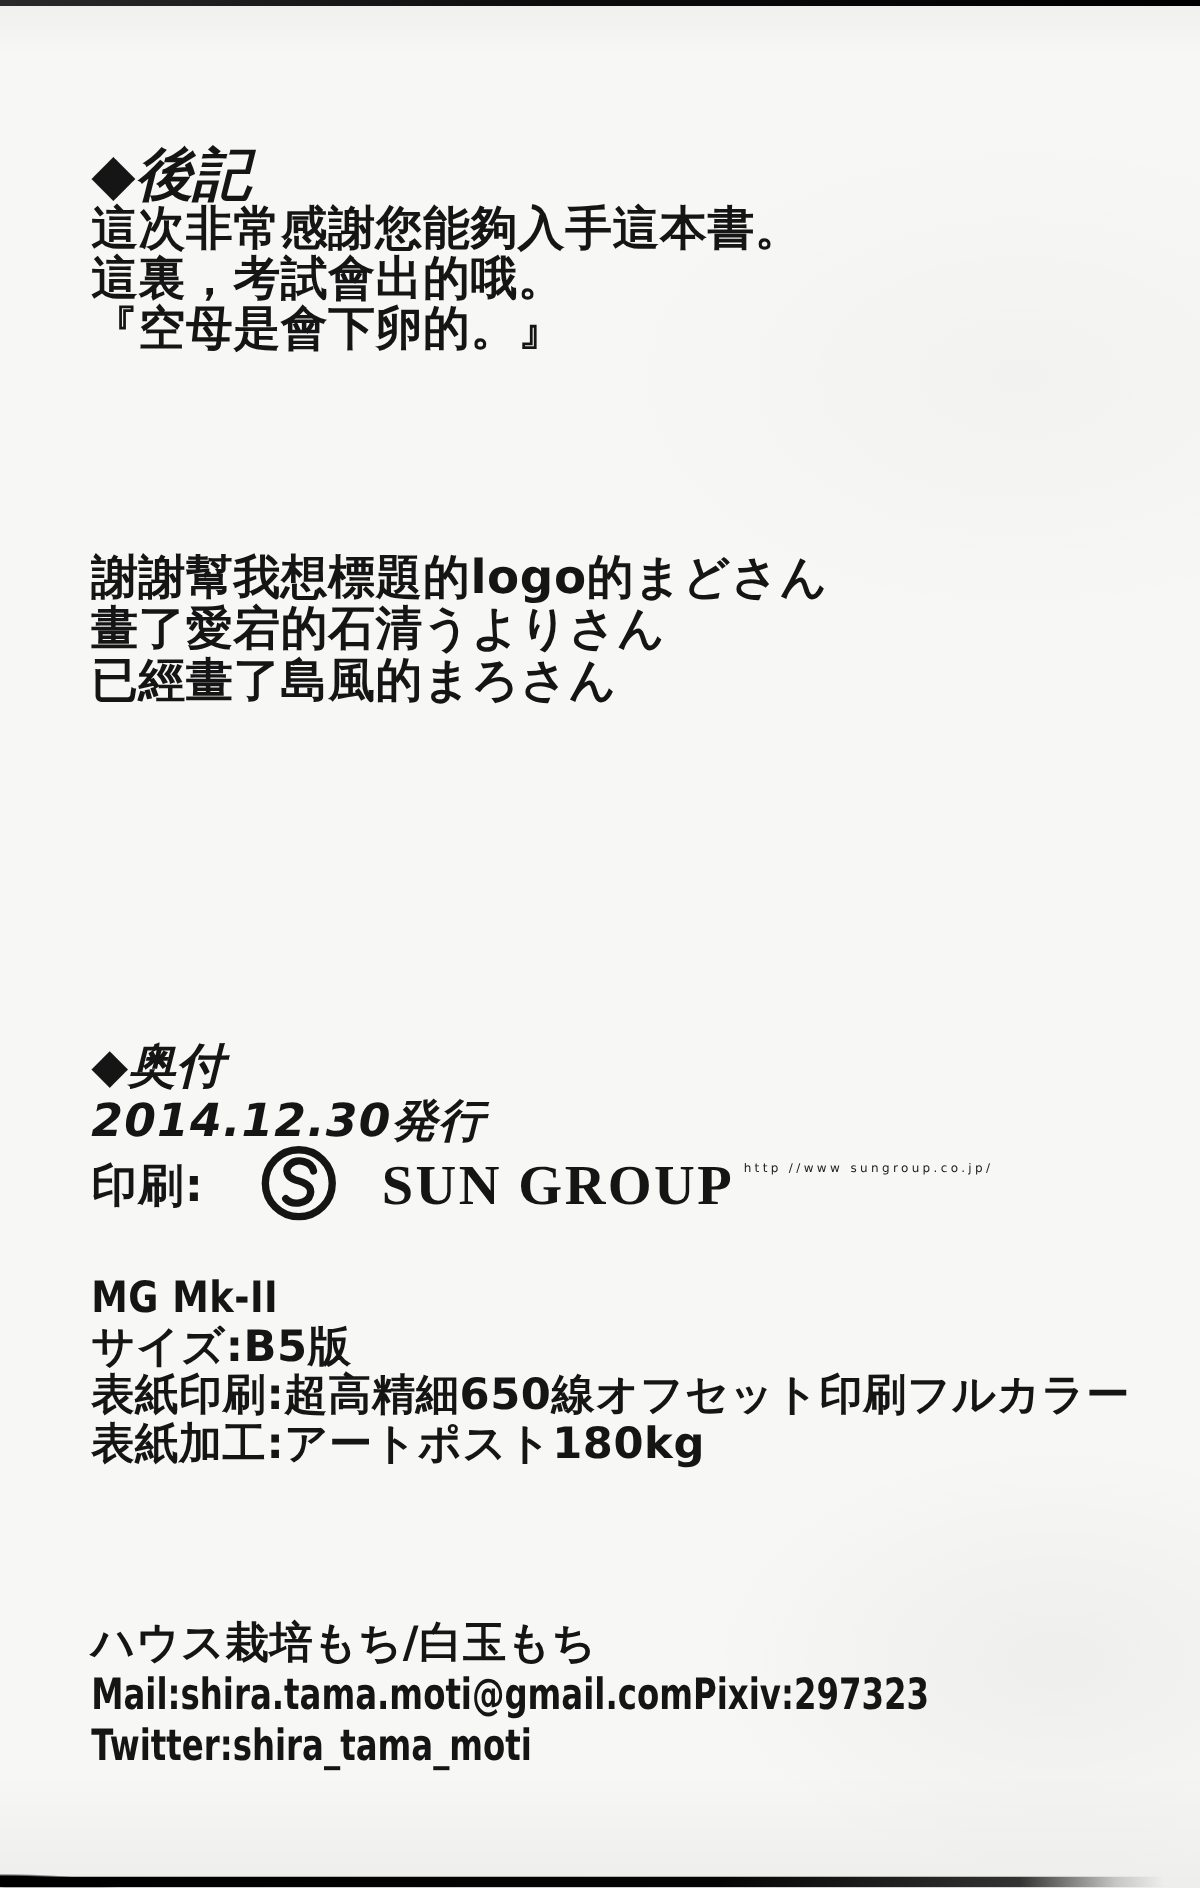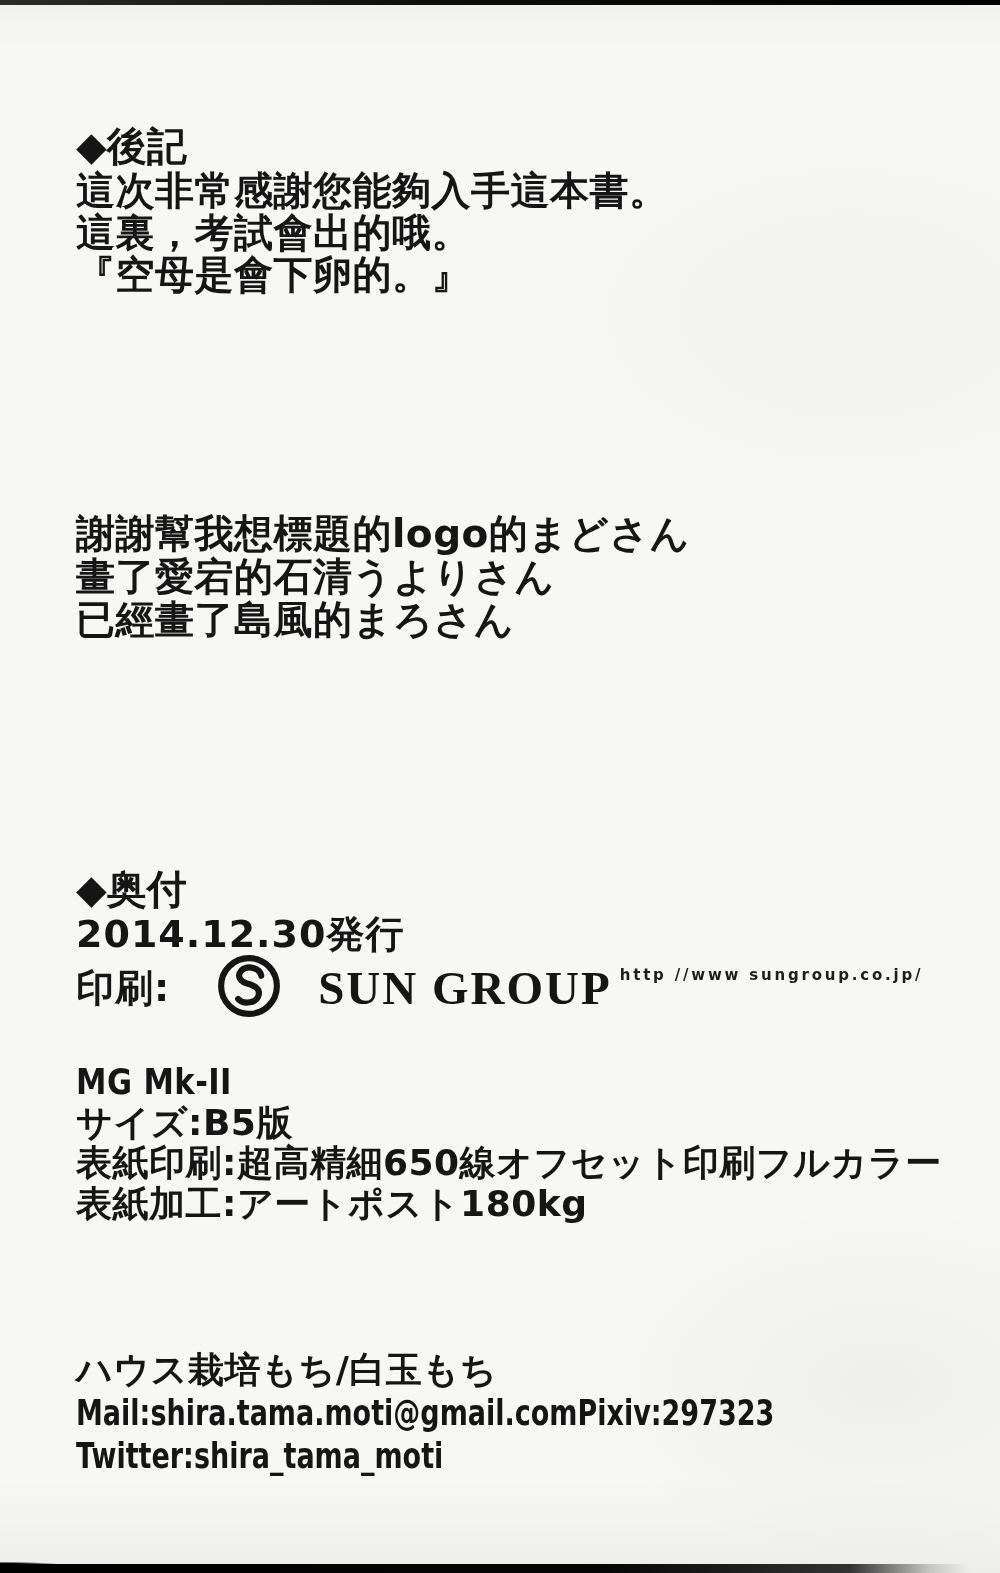--- a/index.html
+++ b/index.html
@@ -50,45 +50,45 @@
     bottom: 0; left: 0;
     width: 140px;
     height: 14px;
     background: radial-gradient(ellipse 140px 16px at 0% 100%, #000 60%, transparent 72%);
   }
 
   section { position: absolute; left: 76px; }
   p, h2 { margin: 0; }
 
   .afterword { top: 122px; }
-  .afterword h2 { font-size: 40px; line-height: 48px; font-weight: 700; }
+  .afterword h2 { font-size: 48px; line-height: 48px; font-weight: 700; font-style: italic; }
   .afterword p { font-size: 39px; line-height: 42px; letter-spacing: 0.5px; }
 
-  .thanks { top: 512px; }
+  .thanks { top: 460px; }
   .thanks p { font-size: 39px; line-height: 43px; letter-spacing: 0.5px; }
 
-  .colophon-head { top: 866px; }
+  .colophon-head { top: 866px; font-style: italic; }
   .colophon-head h2 { font-size: 40px; line-height: 46px; font-weight: 700; }
   .colophon-head p { font-size: 38px; line-height: 44px; letter-spacing: 1px; }
 
   .printer { top: 952px; display: flex; align-items: center; gap: 25px; }
   .printer-label { font-size: 38px; letter-spacing: 1px; }
   .printer-mark { margin-left: 20px; flex: none; }
   .logo-text { display: flex; flex-direction: row; margin-left: 10px; }
   .logo-name {
     font-family: "Liberation Serif", serif;
     font-weight: 700;
     font-size: 47px;
     line-height: 44px;
     letter-spacing: 2px;
     white-space: nowrap;
   }
   .logo-url {
-    font-size: 15px;
-    font-weight: 700;
+    font-size: 10px;
+    font-weight: 400;
     letter-spacing: 2.8px;
     line-height: 18px;
     padding-left: 8px;
     white-space: nowrap;
     color: #1d1d1d;
   }
 
   .specs { top: 1062px; }
   .specs p { font-size: 36px; line-height: 40.5px; letter-spacing: 0.5px; white-space: nowrap; }
   .specs p:first-child { transform: scaleX(0.85); transform-origin: left center; }

